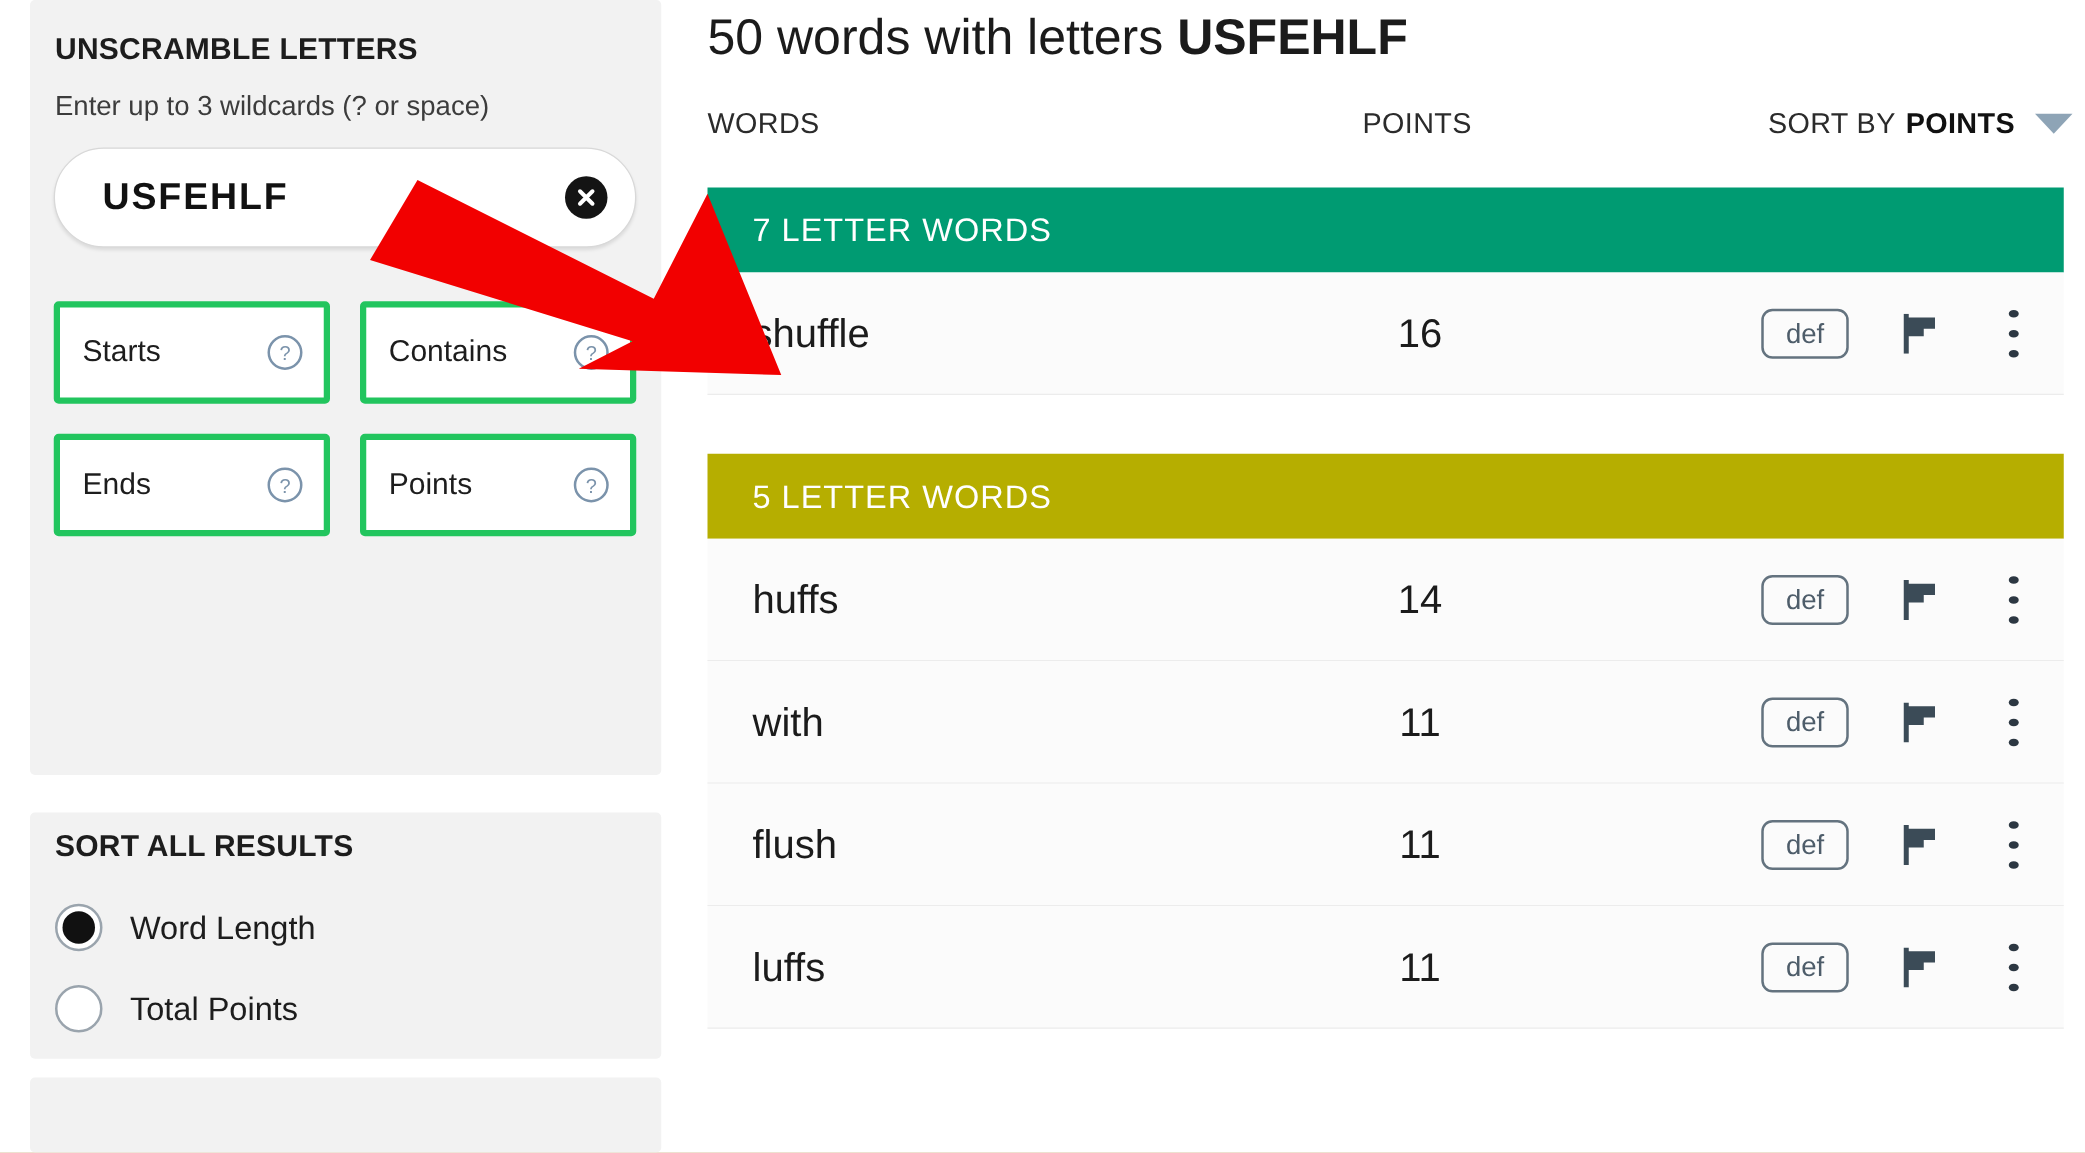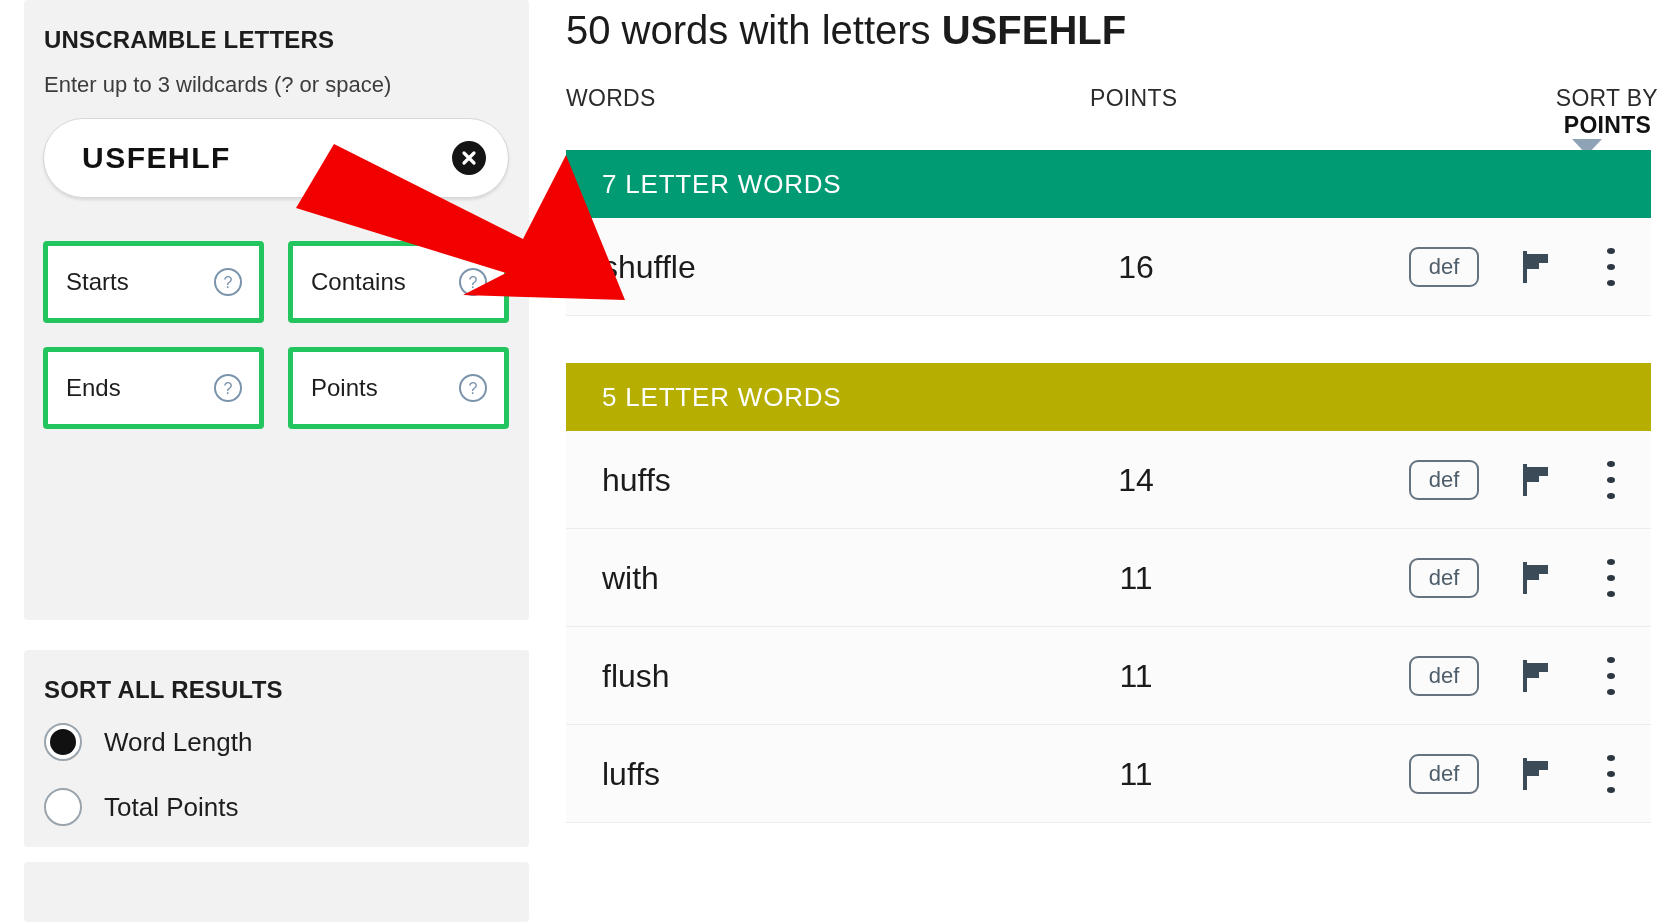--- a/index.html
+++ b/index.html
@@ -34,21 +34,21 @@
   .panel-sort   { top: 650px; height: 197px; }
   .panel-next   { top: 862px; height: 60px; }
 
   .panel-title {
     font-size: 24px;
     font-weight: bold;
     color: #1d1d1d;
     letter-spacing: 0.2px;
   }
   .panel-search .panel-title { position: absolute; left: 20px; top: 26px; }
-  .panel-sort   .panel-title { position: absolute; left: 20px; top: 26px; }
+  .panel-sort   .panel-title { position: absolute; left: 20px; top: 14px; }
 
   .panel-sub {
     position: absolute;
     left: 20px; top: 72px;
     font-size: 22px;
     color: #3c3c3c;
   }
 
   
   .letters-field {
@@ -189,21 +189,21 @@
   .ch-words {
     position: absolute; left: 6px; top: 0;
     font-size: 23px; color: #2b2b2b; letter-spacing: 0.3px;
   }
   .ch-points {
     position: absolute; left: 530px; top: 0;
     font-size: 23px; color: #2b2b2b; letter-spacing: 0.3px;
   }
   .ch-sort {
     position: absolute; right: 10px; top: 0;
-    display: flex; align-items: flex-start; cursor: pointer; flex-direction: column;
+    display: flex; align-items: center; cursor: pointer;
   }
   .ch-sort .sb { font-size: 23px; color: #2b2b2b; letter-spacing: 0.3px; }
   .ch-sort .sv { font-size: 23px; color: #111; font-weight: bold; margin-left: 8px; letter-spacing: 0.3px; }
   .caret {
     width: 0; height: 0;
     margin-left: 16px;
     border-left: 15px solid transparent;
     border-right: 15px solid transparent;
     border-top: 16px solid #8ea4b6;
   }

